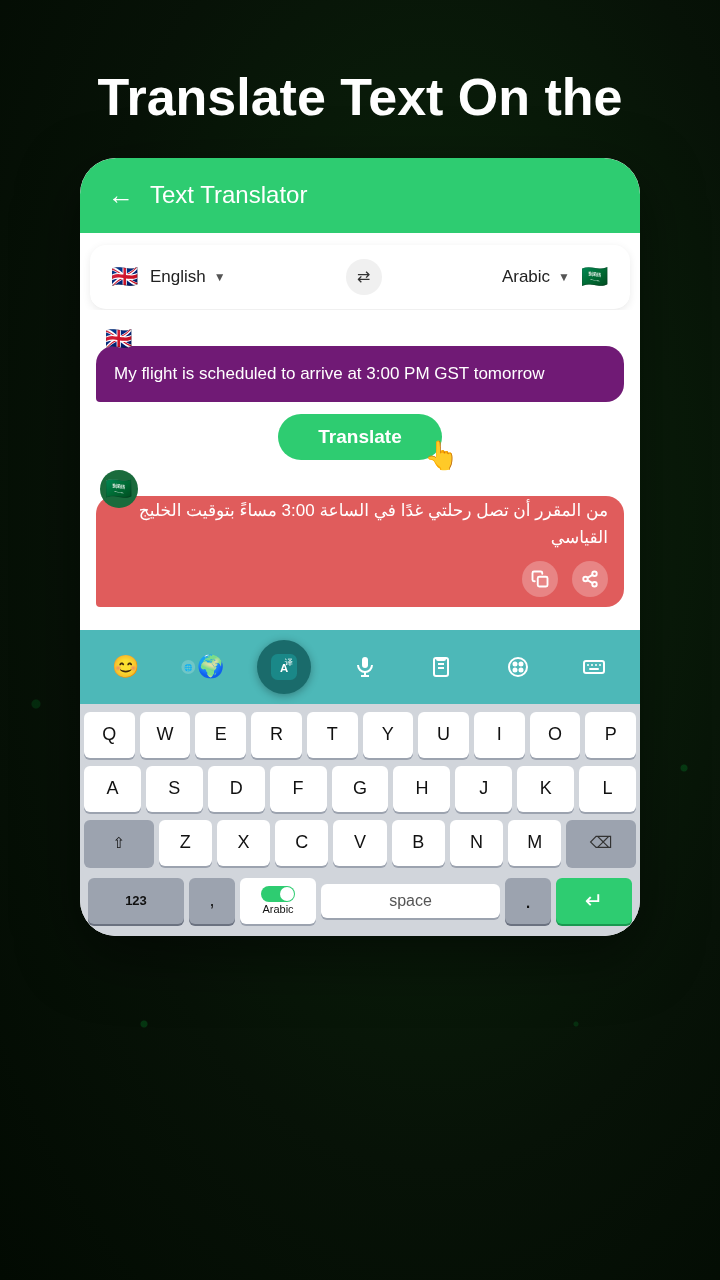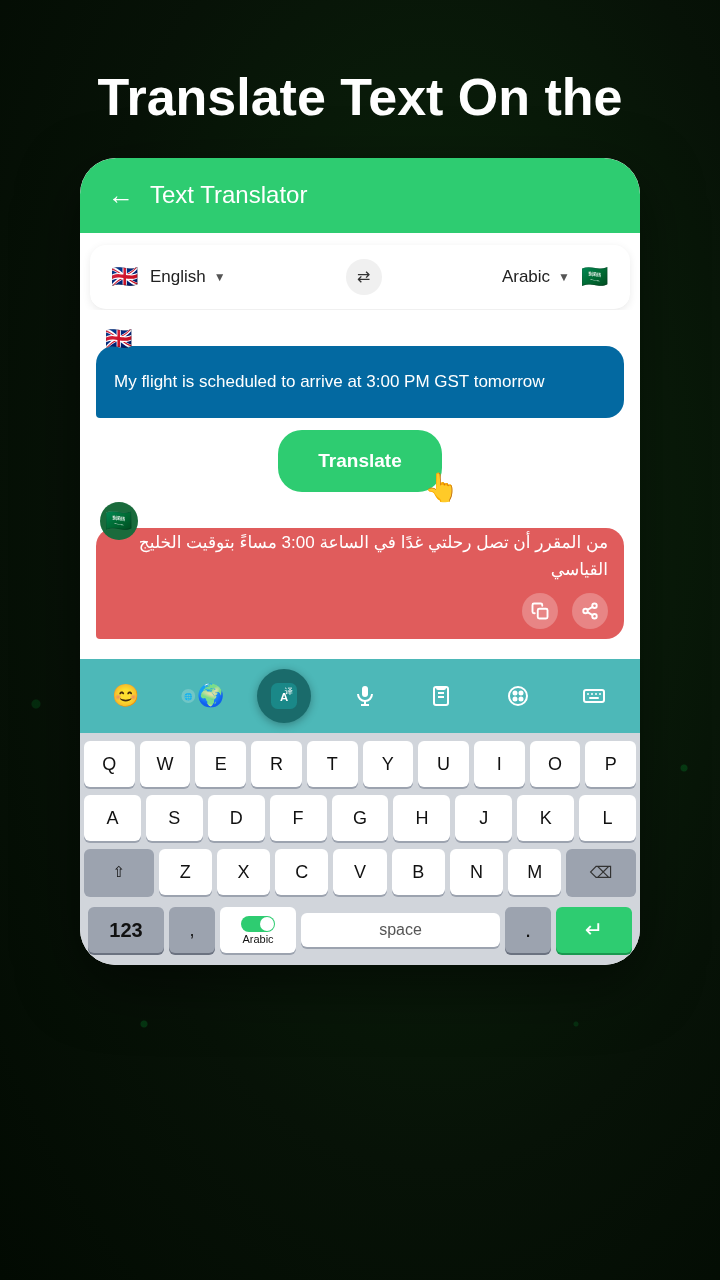--- a/index.html
+++ b/index.html
@@ -161,41 +161,41 @@
       display: flex;
       align-items: center;
       justify-content: center;
       margin-bottom: -12px;
       z-index: 1;
       position: relative;
       left: 4px;
     }
 
     .msg-bubble-user {
-      background: #0369a1;
+      background: #701a75;
       color: #fff;
       border-radius: 18px 18px 18px 4px;
-      padding: 24px 18px;
+      padding: 16px 18px;
       font-size: 17px;
       line-height: 1.45;
       max-width: 100%;
     }
 
     
     .translate-btn-wrap {
       text-align: center;
       margin: 8px 0 10px;
     }
 
     .translate-btn {
       background: #2ecc71;
       color: #fff;
       border: none;
       border-radius: 24px;
-      padding: 20px 40px;
+      padding: 12px 40px;
       font-size: 19px;
       font-weight: 600;
       cursor: pointer;
       position: relative;
     }
 
     .cursor-hand {
       position: absolute;
       right: -18px;
       bottom: -12px;
@@ -322,26 +322,26 @@
       background: #d1d5db;
       display: flex;
       align-items: center;
       gap: 5px;
       padding: 4px 4px 8px;
     }
 
     .key-123 {
       background: #9ca3af;
       border-radius: 6px;
-      width: 76px;
+      width: 96px;
       height: 46px;
       display: flex;
       align-items: center;
       justify-content: center;
-      font-size: 20px;
+      font-size: 13px;
       font-weight: 600;
       color: #111;
       cursor: pointer;
       box-shadow: 0 2px 0 #6b7280;
     }
 
     .key-comma {
       background: #9ca3af;
       border-radius: 6px;
       width: 46px;

